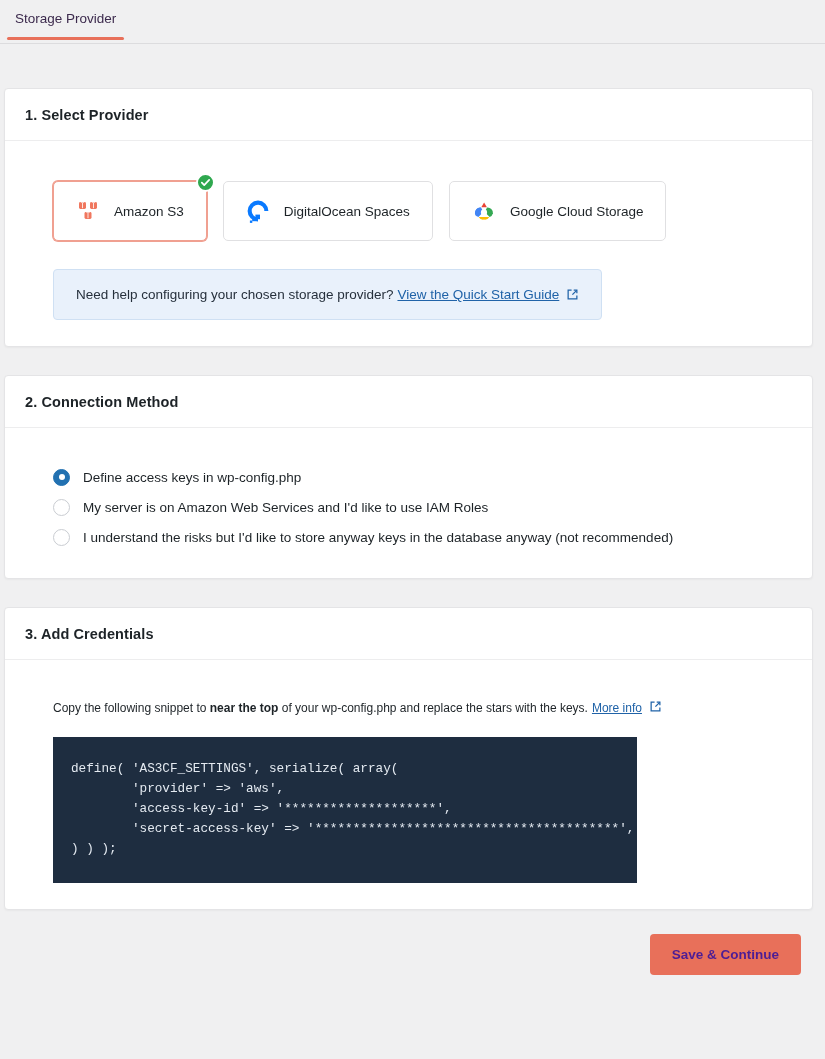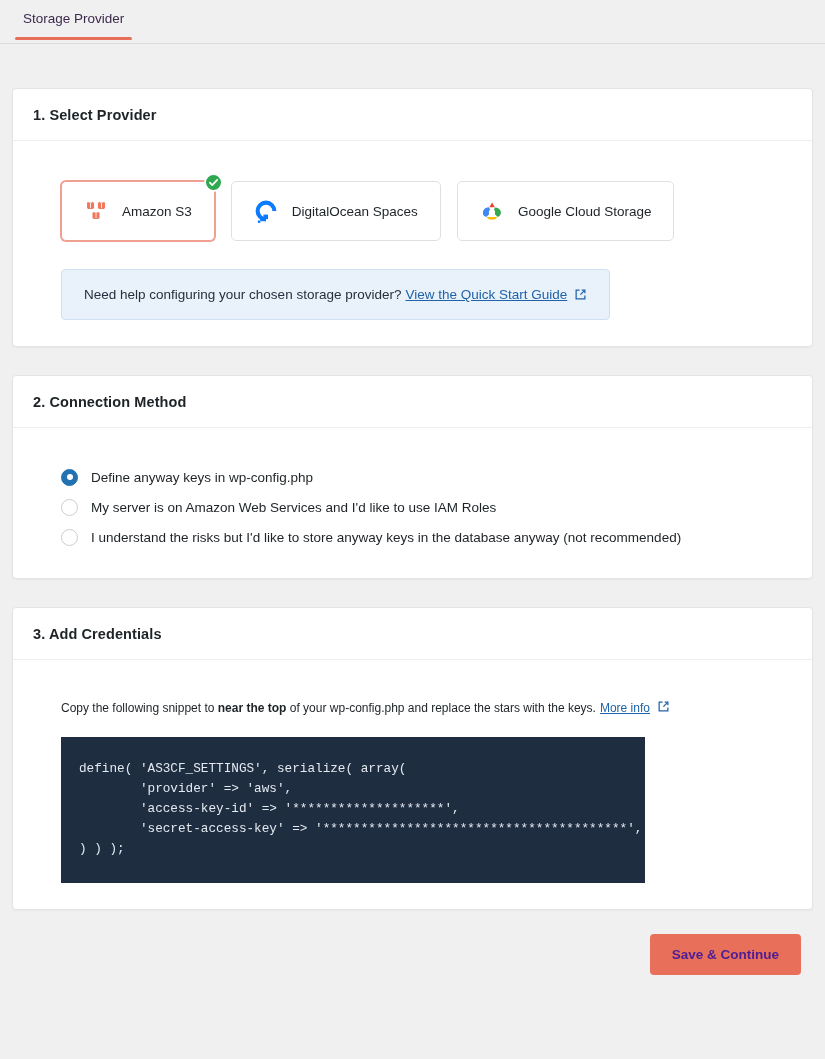--- a/index.html
+++ b/index.html
@@ -11,41 +11,41 @@
     -webkit-font-smoothing: antialiased;
   }
   .page { position: relative; width: 825px; height: 1059px; overflow: hidden; }
 
   
   .tabbar {
     position: relative;
     height: 44px;
     background: #f0f0f1;
     border-bottom: 1px solid #dcdcde;
-    padding-left: 15px;
+    padding-left: 7px;
   }
   .tab {
     display: inline-block;
     font-size: 13.5px;
     color: #3c2a4d;
     padding: 11px 8px 13px 8px;
     position: relative;
     cursor: pointer;
   }
   .tab.active::after {
     content: "";
     position: absolute;
     left: 0; right: 0; bottom: -1px;
     height: 3px;
     background: #e8705a;
     border-radius: 2px;
   }
 
   
-  .wrap { padding: 44px 12px 0 12px; }
+  .wrap { padding: 44px 12px 0 4px; }
   .card {
     background: #ffffff;
     border: 1px solid #e4e4e6;
     border-radius: 4px;
     box-shadow: 0 1px 2px rgba(0,0,0,0.04);
     margin-bottom: 28px;
   }
   .card-head {
     padding: 18px 20px 17px 20px;
     border-bottom: 1px solid #ededee;
@@ -273,21 +273,21 @@
 
     <div class="card">
       <div class="card-head">
         <div class="card-title">2. Connection Method</div>
       </div>
       <div class="card-body">
         <div class="radios">
 
           <label class="radio-row">
             <span class="radio checked"></span>
-            <span class="radio-label">Define anyway keys in wp-config.php</span>
+            <span class="radio-label">Define access keys in wp-config.php</span>
           </label>
 
           <label class="radio-row">
             <span class="radio"></span>
             <span class="radio-label">My server is on Amazon Web Services and I'd like to use IAM Roles</span>
           </label>
 
           <label class="radio-row">
             <span class="radio"></span>
             <span class="radio-label">I understand the risks but I'd like to store anyway keys in the database anyway (not recommended)</span>

